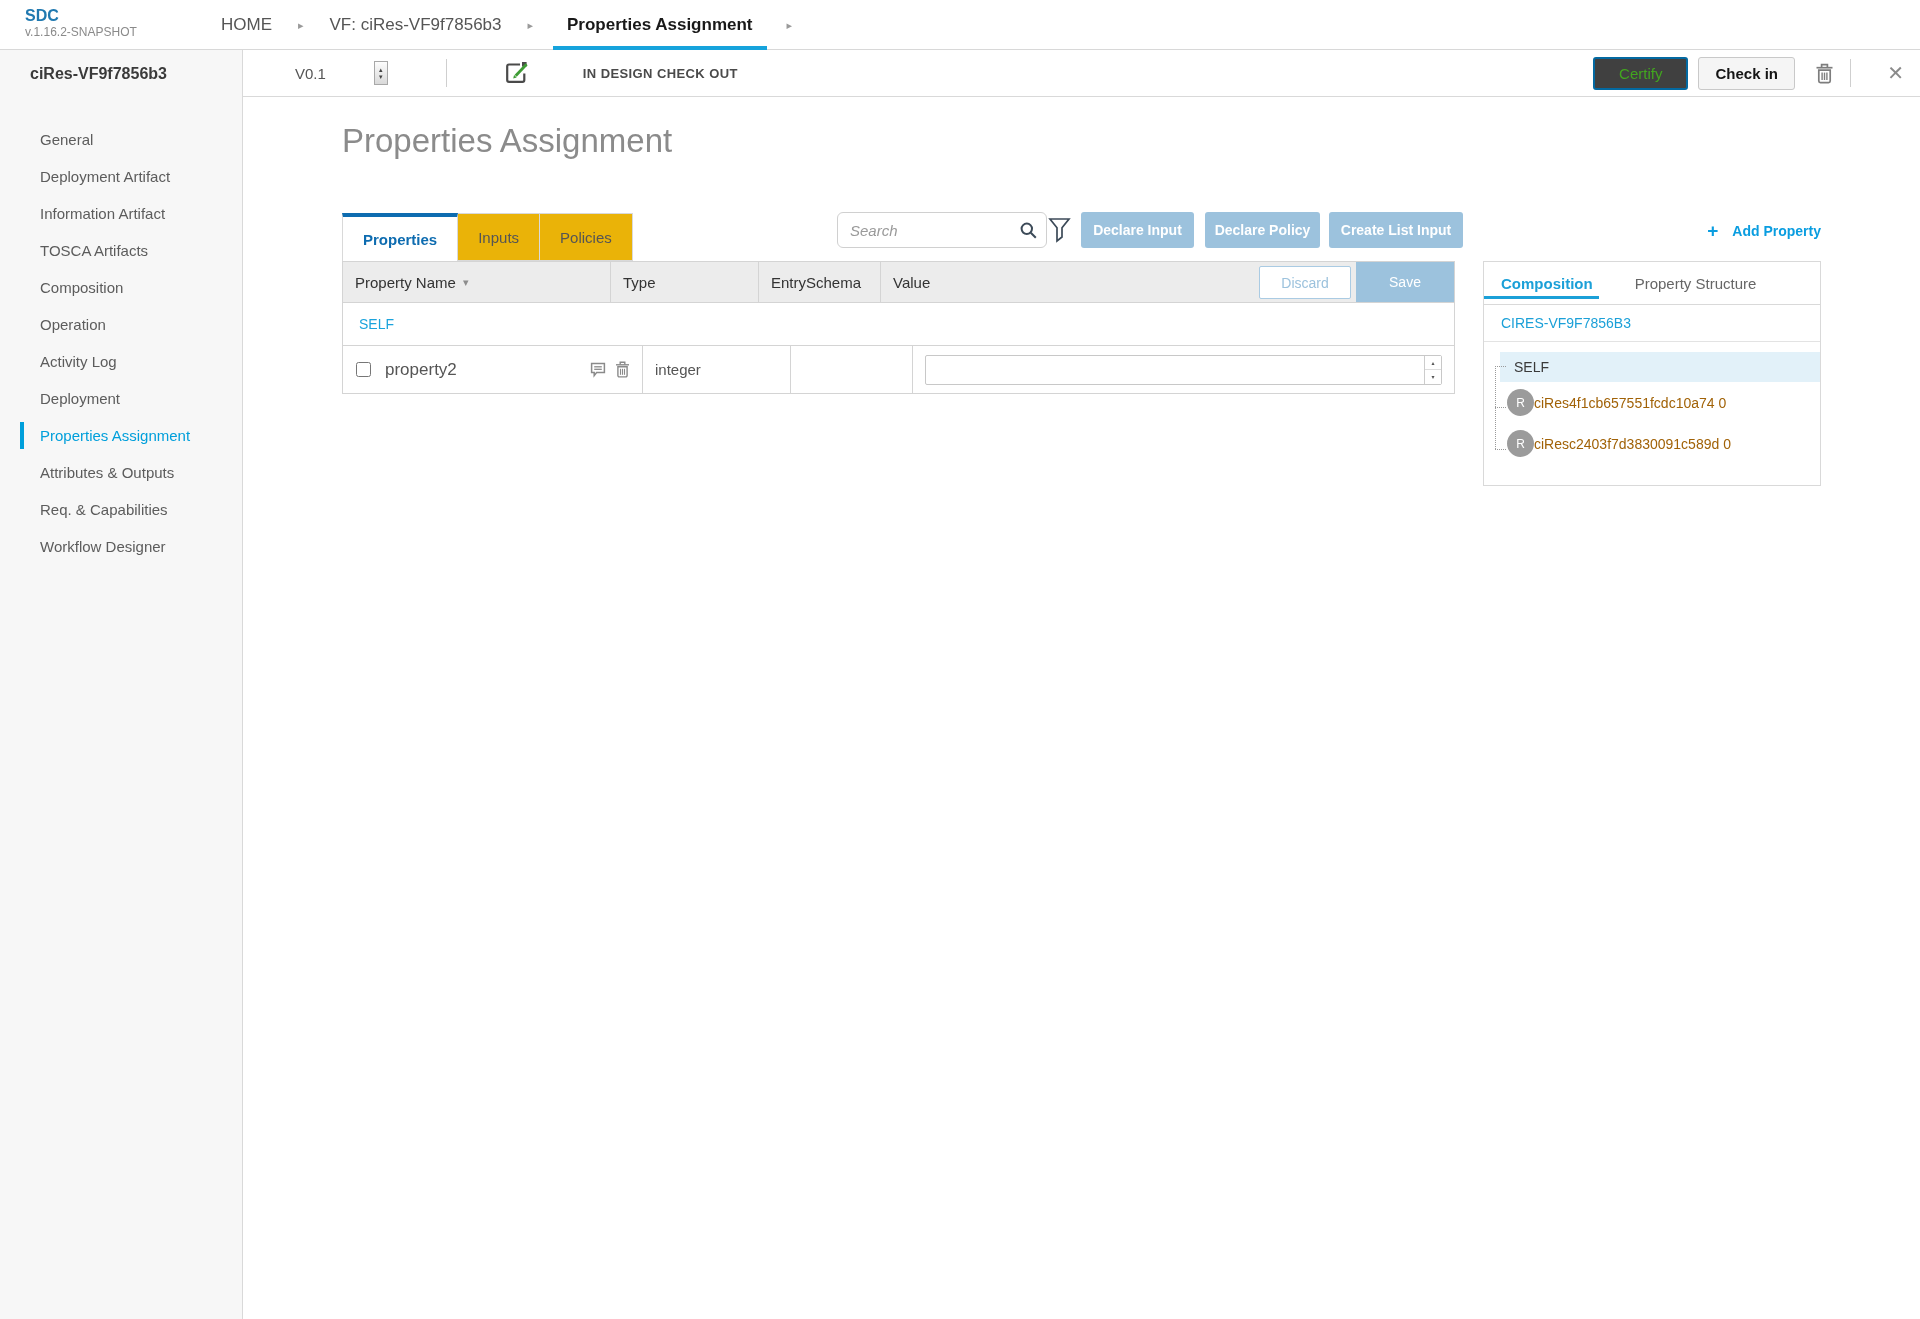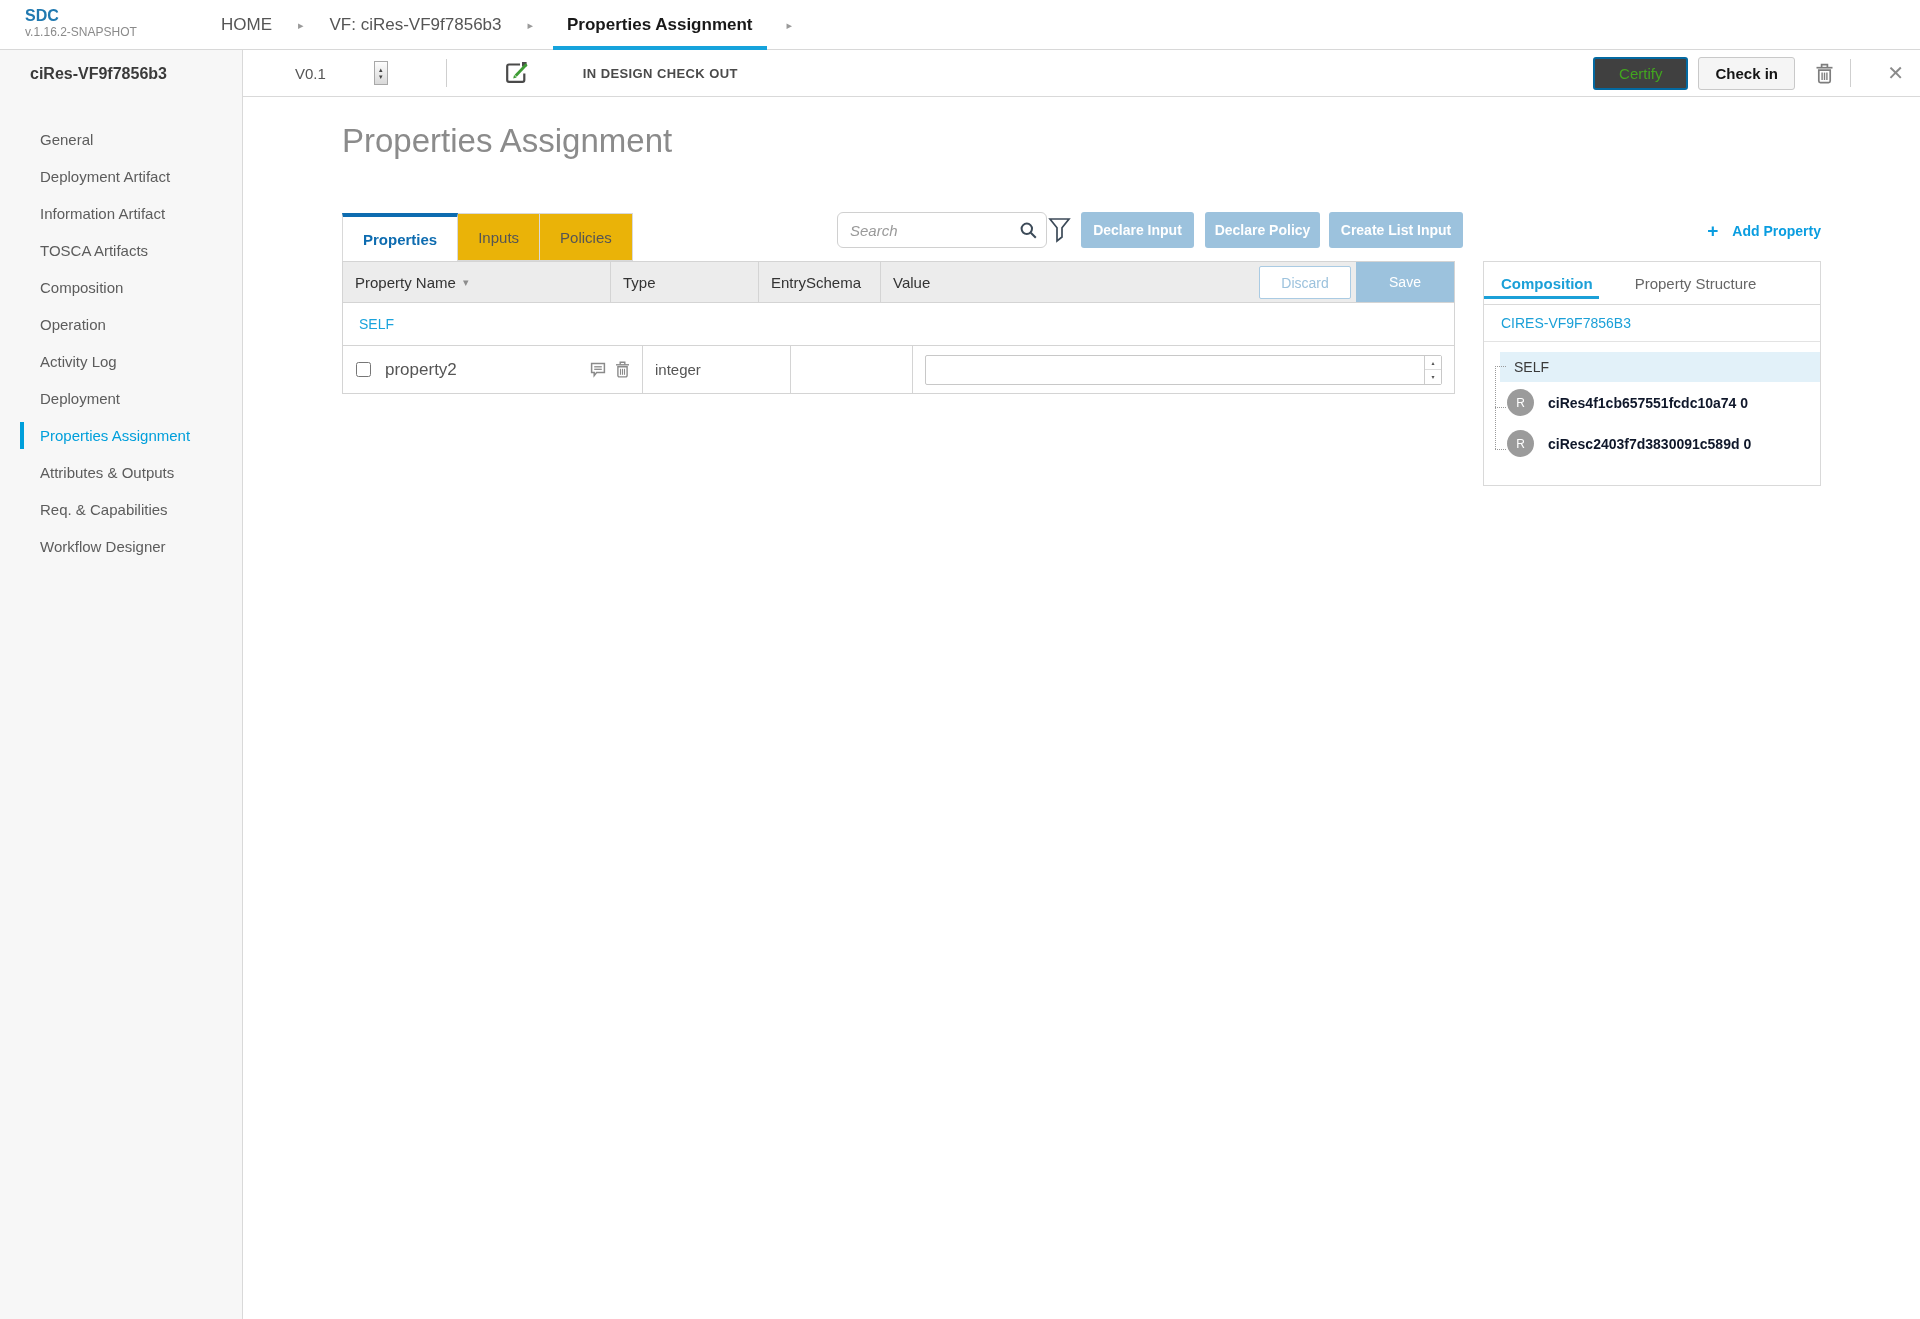--- a/index.html
+++ b/index.html
@@ -143,21 +143,21 @@
   .conn-h.s1 { top:65px; }
   .conn-h.s2 { top:107px; }
   .rp-self { margin-left:16px; height:30px; background:#e2f1f9; display:flex;
     align-items:center; padding-left:14px; font-size:14px; color:#3a3a3a;
     cursor:pointer; }
   .rp-item { margin-left:23px; height:41px; display:flex; align-items:center;
     cursor:pointer; }
   .avatar { width:27px; height:27px; border-radius:50%; background:#9b9b9b;
     color:#fff; font-size:12px; display:flex; align-items:center;
     justify-content:center; flex:none; }
-  .rp-item .item-lbl { font-size:14px; color:#0f172a; margin-left:14px; white-space:nowrap;font-weight:bold; }
+  .rp-item .item-lbl { font-size:14px; color:#a16207; white-space:nowrap; }
   svg { display:block; }
 </style>
 </head>
 <body>
 
 <div class="topnav">
   <div class="logo">
     <div class="logo-title">SDC</div>
     <div class="logo-version">v.1.16.2-SNAPSHOT</div>
   </div>

